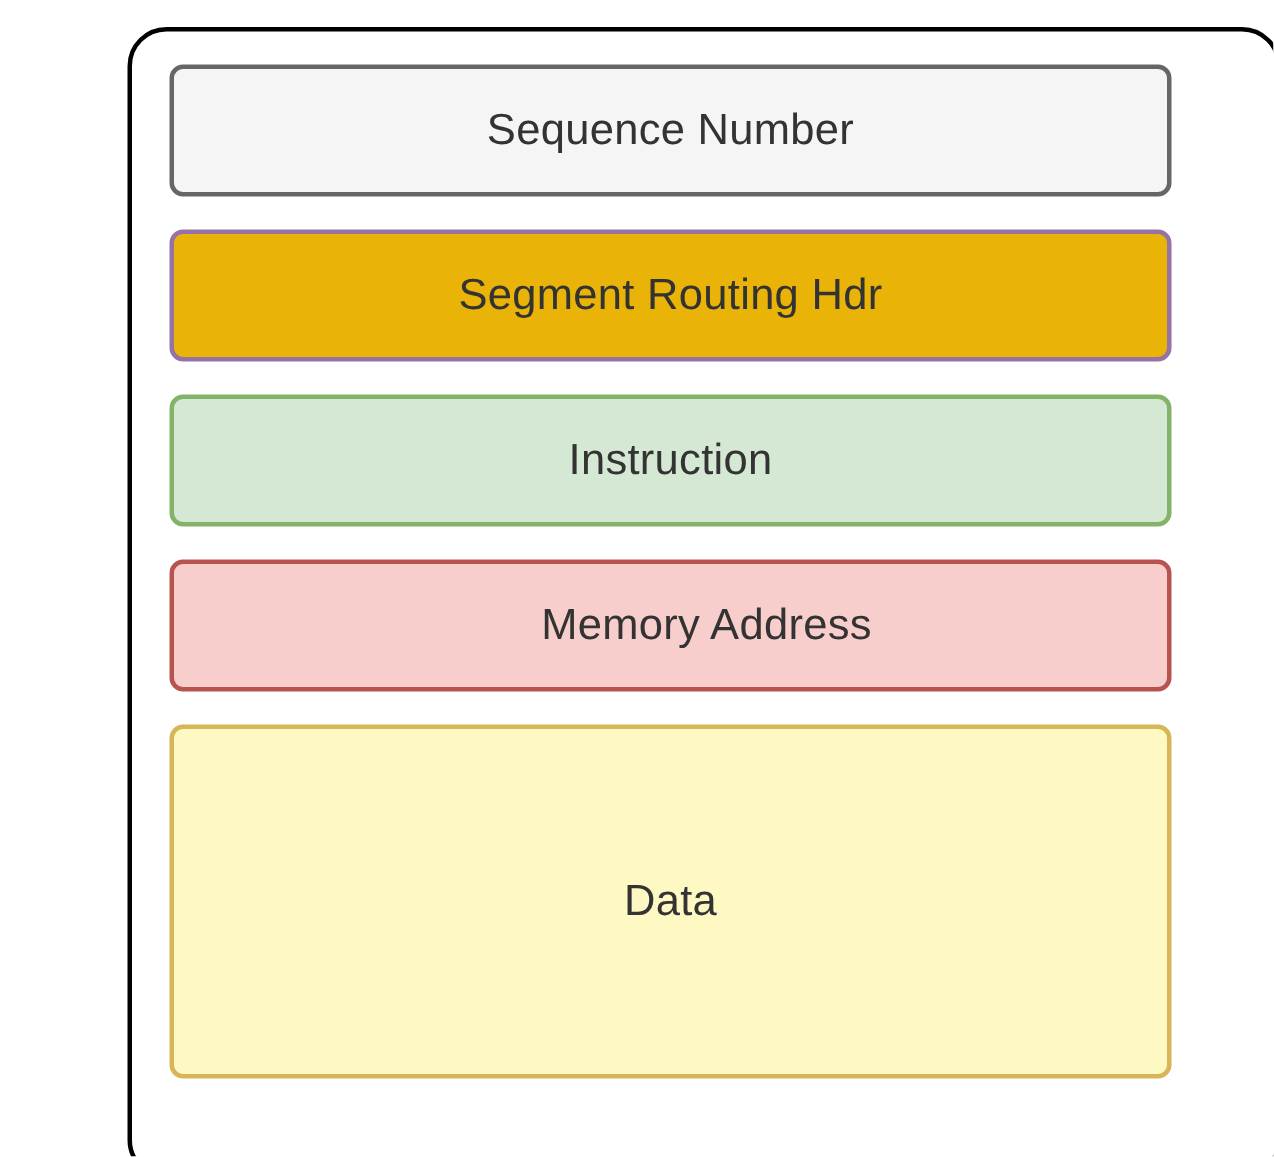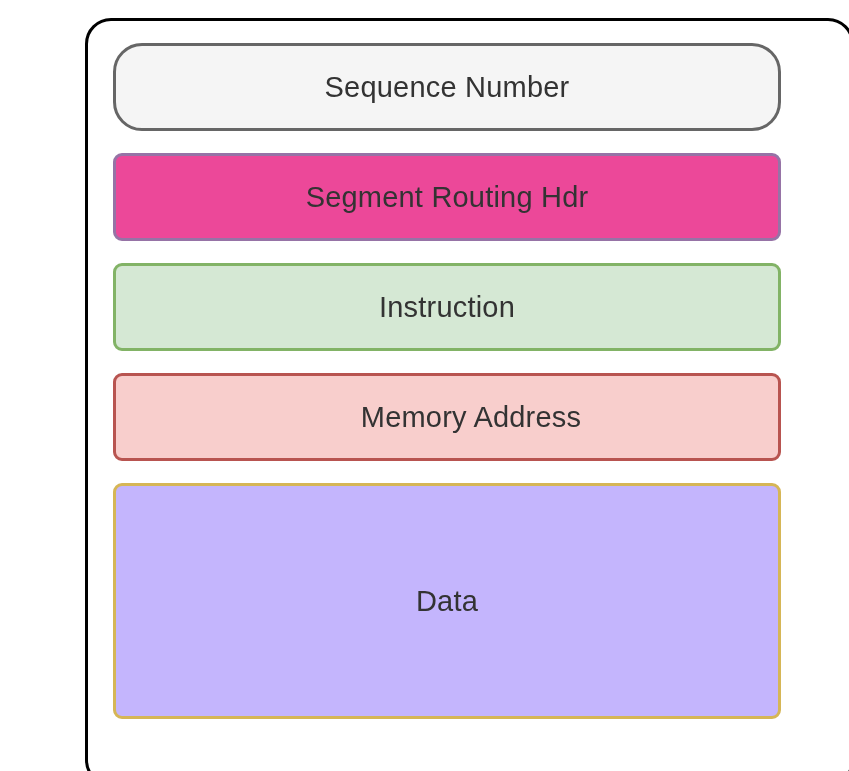--- a/index.html
+++ b/index.html
@@ -47,29 +47,29 @@
   }
   .field-box.tall {
     height: 236px;
   }
 </style>
 </head>
 <body>
 
 <div class="canvas">
   <div class="outer-frame">
-    <div class="field-box" style="background-color: rgb(245, 245, 245); border-color: rgb(102, 102, 102); color: rgb(51, 51, 51); border-radius: 29px;">
+    <div class="field-box" style="background-color: rgb(245, 245, 245); border-color: rgb(102, 102, 102); color: rgb(51, 51, 51);">
       <span>Sequence Number</span>
     </div>
-    <div class="field-box" style="background-color: #ec4899; border-color: rgb(150, 115, 166); color: rgb(51, 51, 51); justify-content: center;">
+    <div class="field-box" style="background-color: #eab308; border-color: rgb(150, 115, 166); color: rgb(51, 51, 51); justify-content: center;">
       <span>Segment Routing Hdr</span>
     </div>
     <div class="field-box" style="background-color: rgb(213, 232, 212); border-color: rgb(130, 179, 102); color: rgb(51, 51, 51);">
       <span>Instruction</span>
     </div>
     <div class="field-box" style="background-color: rgb(248, 206, 204); border-color: rgb(184, 84, 80); color: rgb(51, 51, 51); padding-left: 48px;">
       <span>Memory Address</span>
     </div>
-    <div class="field-box tall" style="background-color: #c4b5fd; border-color: rgb(214, 182, 86); color: rgb(51, 51, 51);">
+    <div class="field-box tall" style="background-color: #fef9c3; border-color: rgb(214, 182, 86); color: rgb(51, 51, 51);">
       <span>Data</span>
     </div>
   </div>
 </div>
 
 </body></html>

